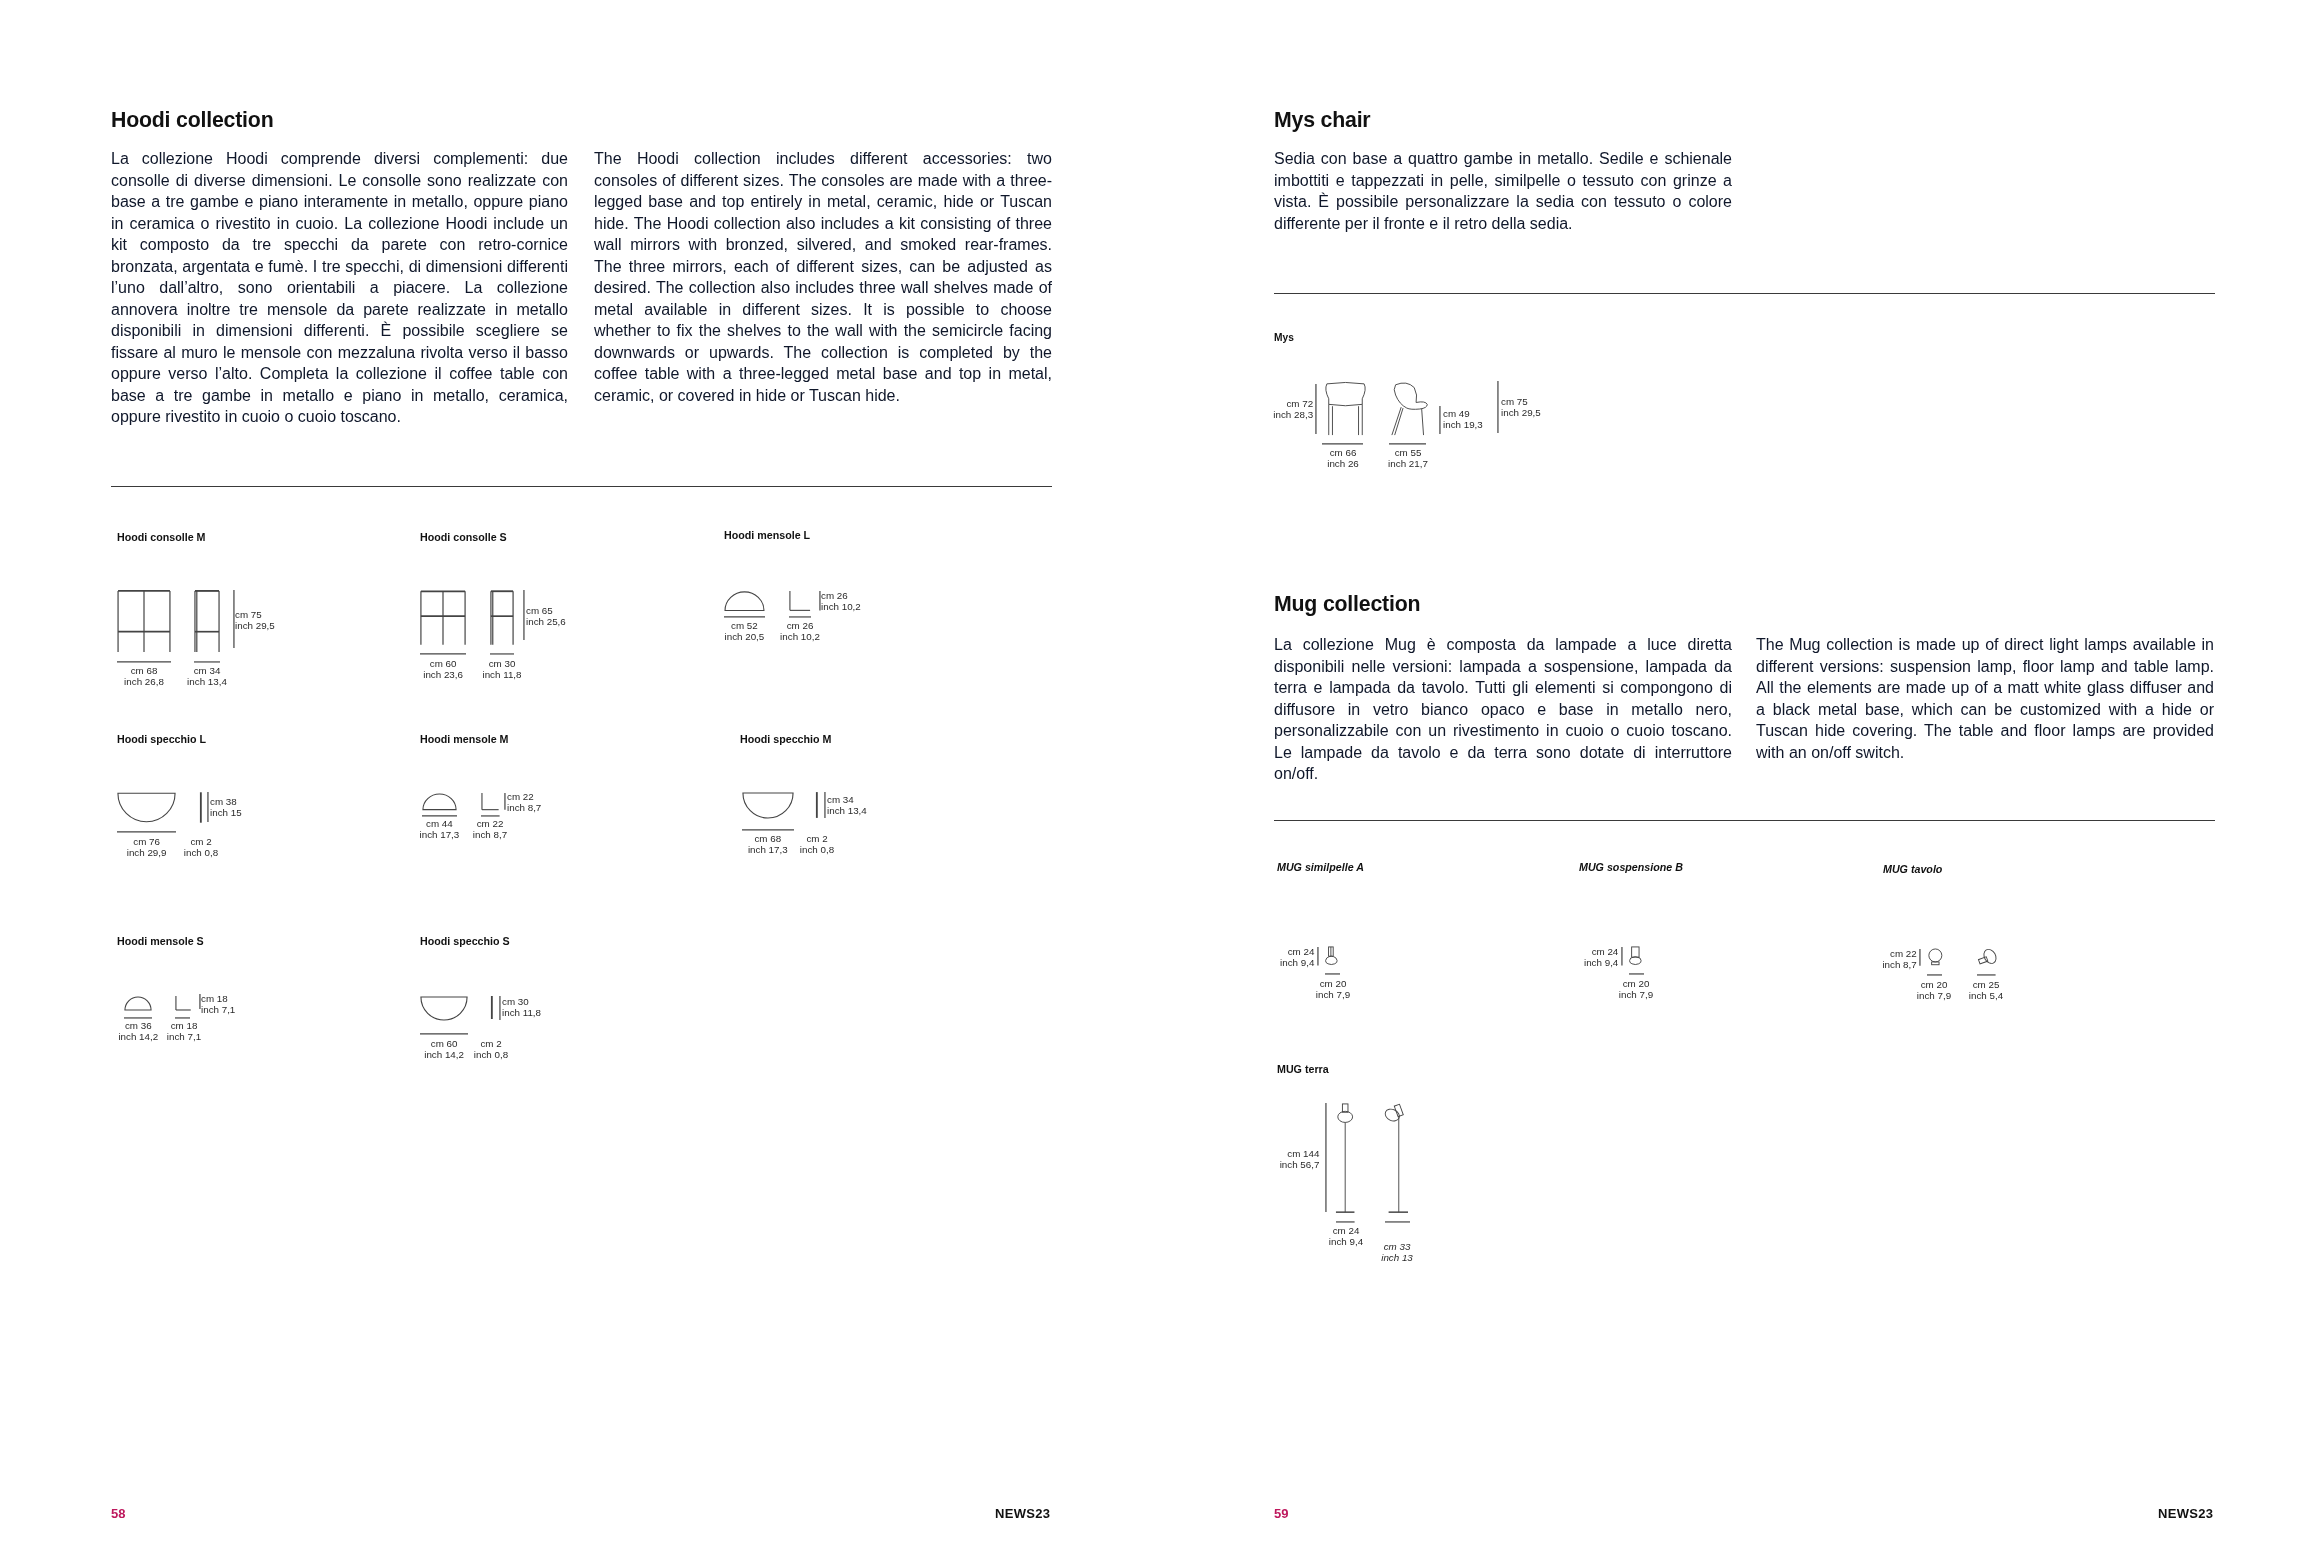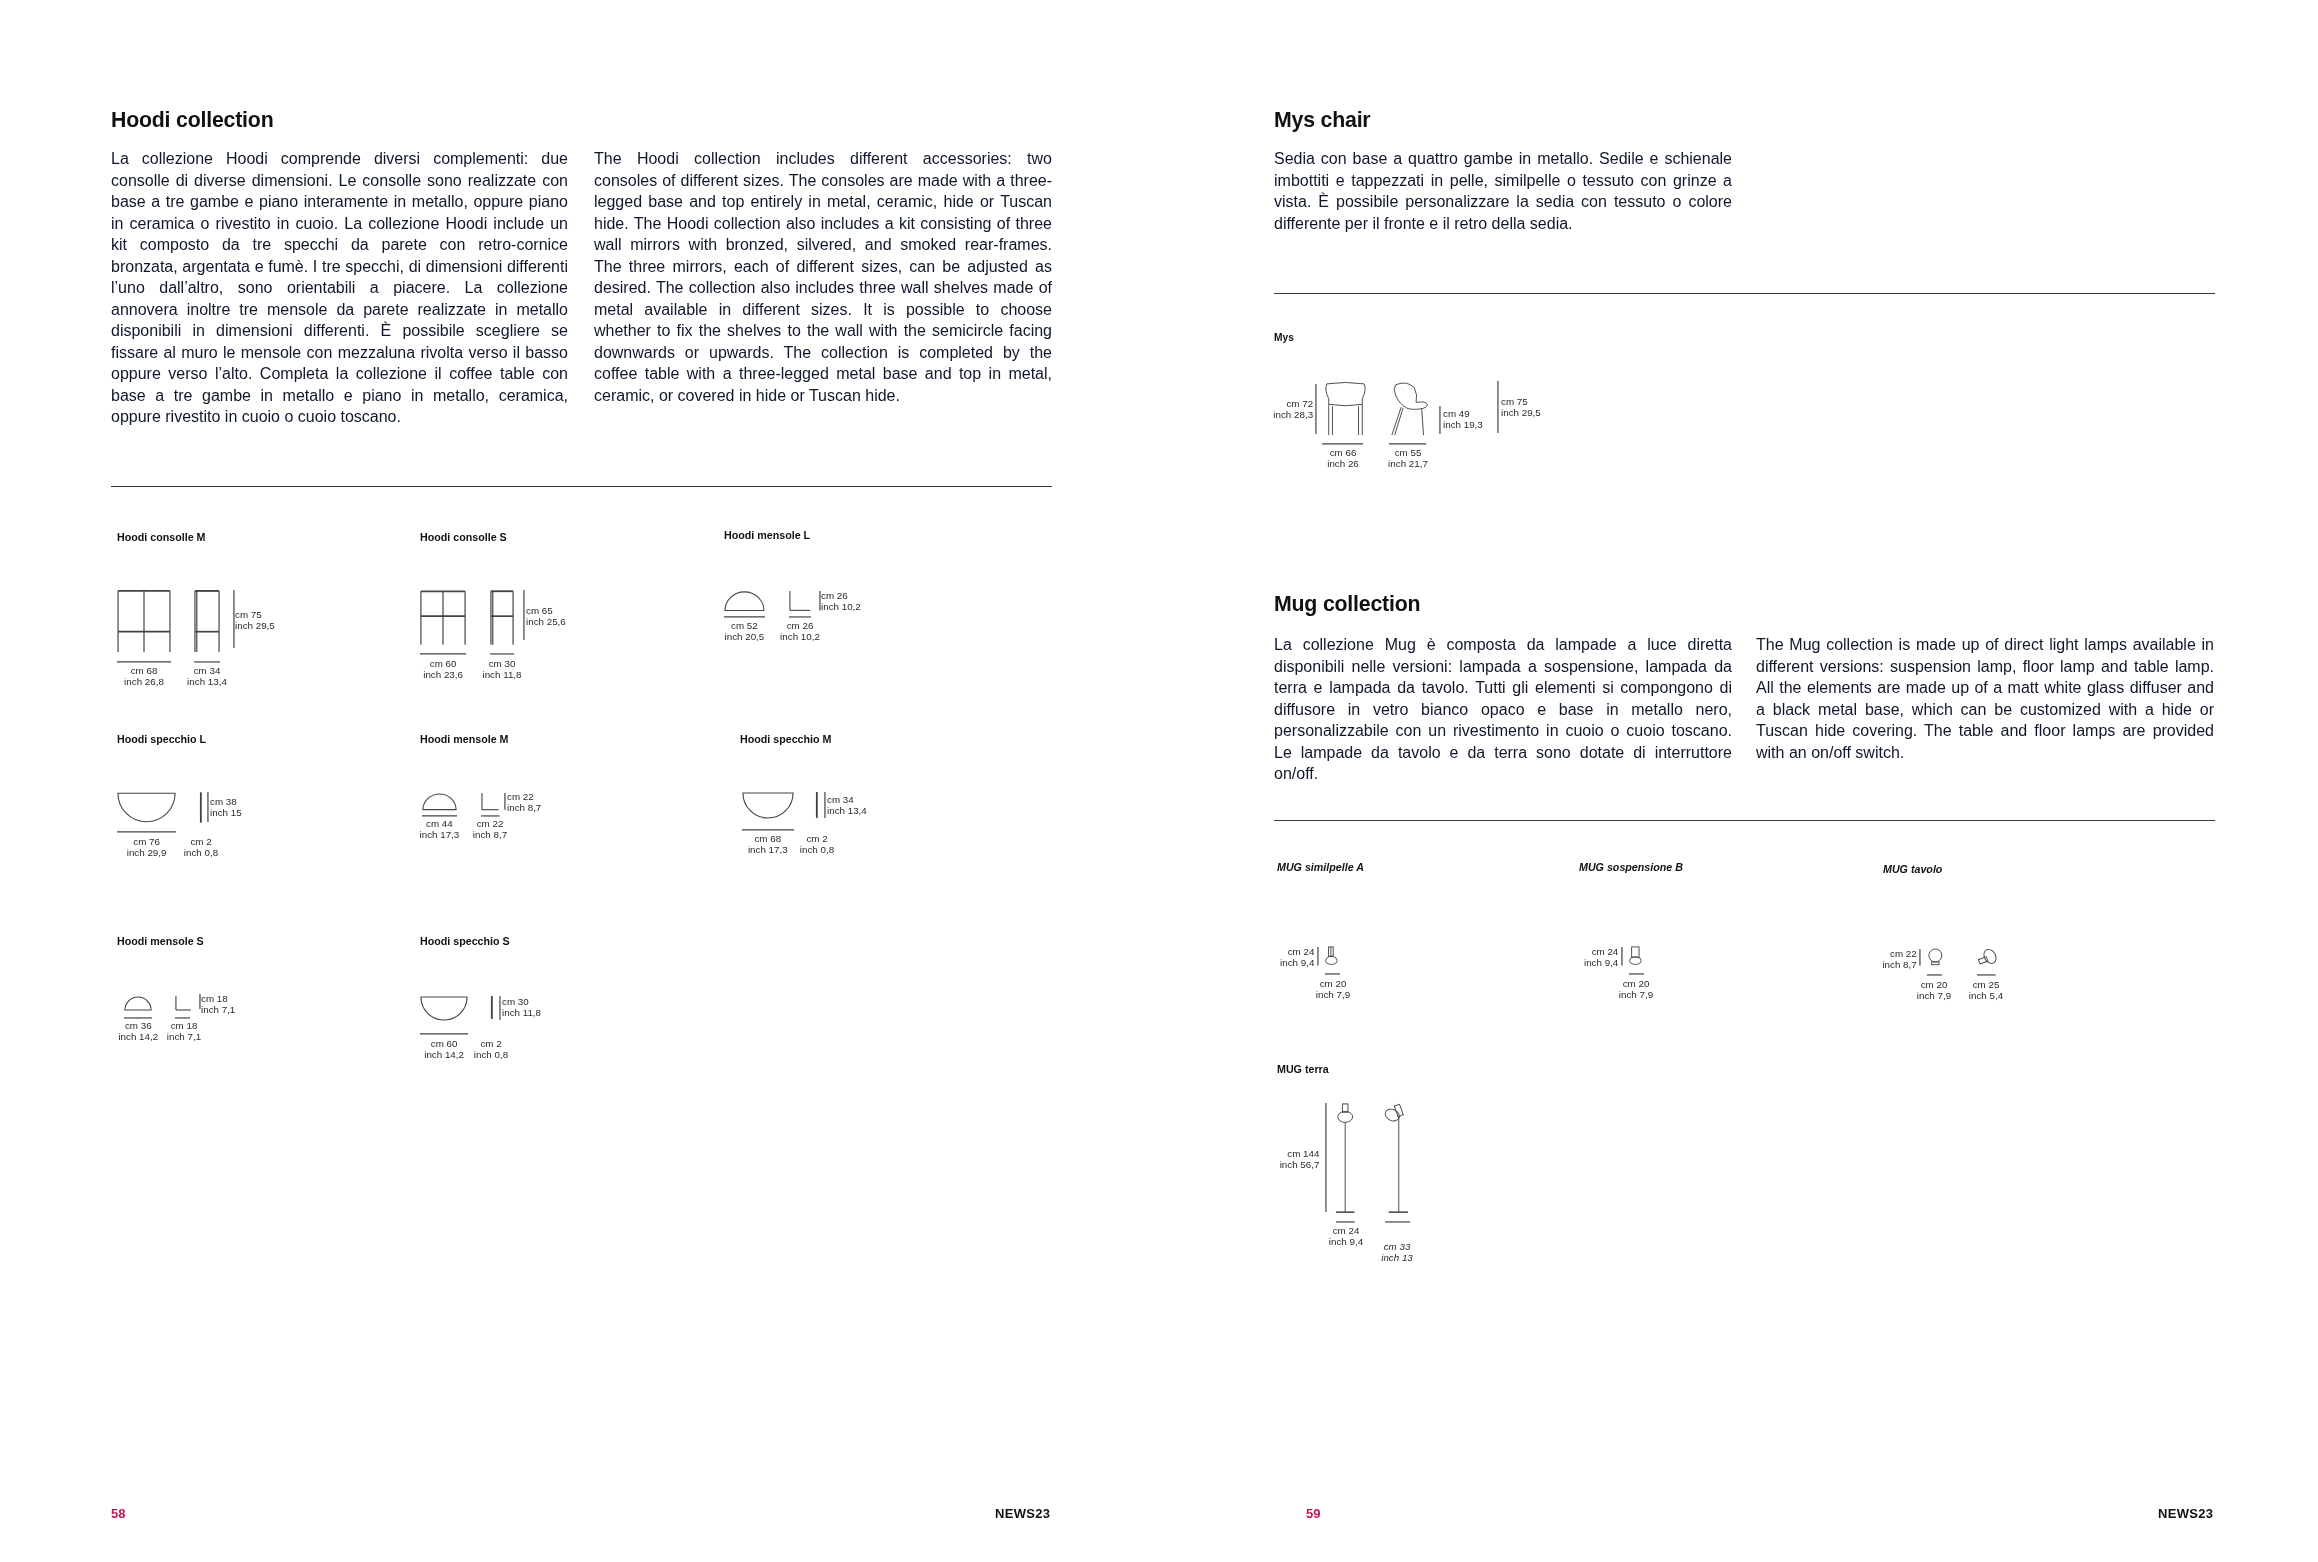--- a/index.html
+++ b/index.html
@@ -624,16 +624,16 @@
         <svg width="25" height="1.9" viewBox="0 0 27 2">
           <line x1="0" y1="1" x2="27" y2="1" stroke="#444" stroke-width="1.3"></line>
         </svg>
       </div>
     <div class="dim" style="left:95px; top:178px; width:50px;font-style:italic;">
         <span>cm 33</span>
         <span>inch 13</span>
       </div>
   </div>
 
-  <div class="footer-page" style="left:115px; top:1506px;margin-left:32px;">59</div>
+  <div class="footer-page" style="left:115px; top:1506px;">59</div>
   <div class="footer-brand" style="left:999px; top:1506px;">NEWS23</div>
 </div>
 
 
 </body></html>

